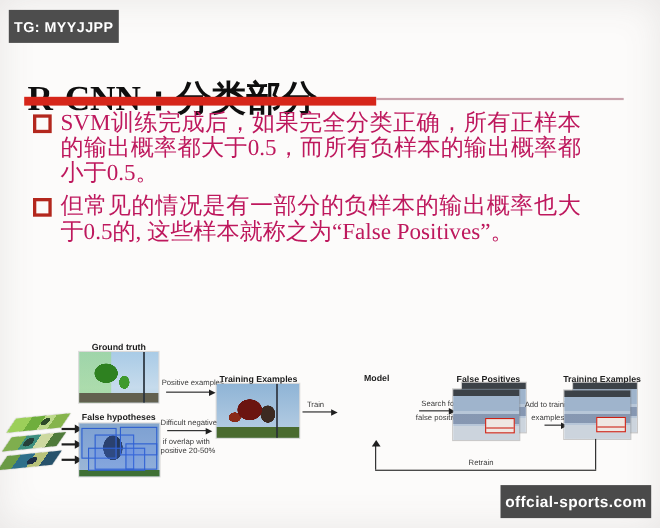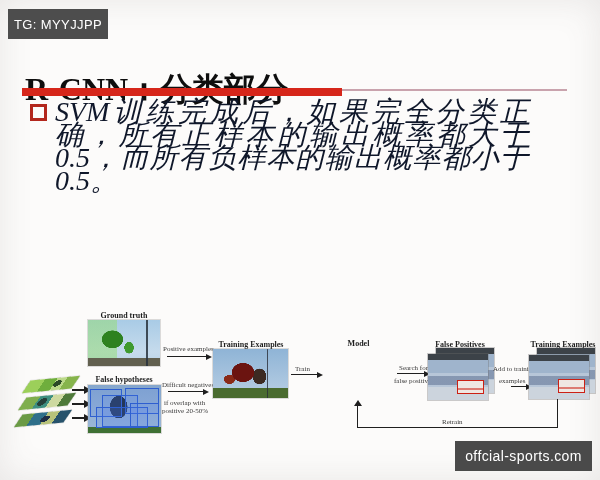--- a/index.html
+++ b/index.html
@@ -7,43 +7,43 @@
     width:600px;height:480px;position:relative;overflow:hidden;
     background:#fcfbfa;
     font-family:"Liberation Serif","DejaVu Serif",serif;
   }
   .vignette{position:absolute;inset:0;box-shadow:inset 0 0 34px rgba(90,85,80,.12);pointer-events:none;}
 
   
   .badge{
     position:absolute;background:#4a4a4a;color:#fff;
     font-family:"Liberation Sans","DejaVu Sans",sans-serif;
-    font-weight:normal;display:flex;align-items:center;justify-content:center;
+    font-weight:bold;display:flex;align-items:center;justify-content:center;
     letter-spacing:.4px;
   }
   .badge-top{left:8px;top:9px;width:100px;height:30px;font-size:13px;background:#4d4d4d;}
   .badge-bottom{left:455px;top:441px;width:137px;height:30px;font-size:14px;}
 
   
   .title{position:absolute;left:25px;top:47px;font-size:32px;color:#0e0e0e;white-space:nowrap;}
   .rule-thick{position:absolute;left:22px;top:88px;width:320px;height:8px;background:#d6261a;}
   .rule-thin{position:absolute;left:342px;top:89px;width:225px;height:2px;background:#c9a3ad;}
 
   
   .bullets{position:absolute;left:30px;top:100px;width:498px;list-style:none;margin:0;padding:0;}
   .bullets li{
     position:relative;padding-left:25px;margin-bottom:7px;
-    font-size:28px;line-height:23px;color:#0f172a;text-align:justify;font-style:italic;
+    font-size:21px;line-height:23px;color:#be185d;text-align:justify;
   }
   .sq{position:absolute;left:0;top:4px;width:11px;height:11px;border:3px solid #b3271d;background:transparent;}
 
   
   .diagram{
-    position:absolute;left:16px;top:308px;width:564px;height:132px;
-    font-family:Liberation Serif, serif;color:#222;
+    position:absolute;left:0;top:308px;width:564px;height:132px;
+    font-family:Liberation Sans, sans-serif;color:#222;
   }
   .lbl{position:absolute;font-size:8px;font-weight:bold;color:#1d1d1d;text-align:center;white-space:nowrap;}
   .note{position:absolute;font-size:7px;color:#3a3a3a;white-space:nowrap;}
   .note.c{text-align:center;}
 
   .img{position:absolute;box-shadow:0 0 0 1px rgba(120,120,120,.25);}
 
   
   .gt{
     left:72px;top:12px;width:72px;height:46px;
@@ -131,20 +131,24 @@
 
 <h1 class="title">R-CNN：分类部分</h1>
 <div class="rule-thick"></div>
 <div class="rule-thin"></div>
 
 <ul class="bullets">
   <li>
     <span class="sq"></span>
     <span>SVM训练完成后，如果完全分类正确，所有正样本的输出概率都大于0.5，而所有负样本的输出概率都小于0.5。</span>
   </li>
+  <li>
+    <span class="sq"></span>
+    <span>但常见的情况是有一部分的负样本的输出概率也大于0.5的, 这些样本就称之为“False Positives”。</span>
+  </li>
 </ul>
 
 <div class="diagram">
 
   <div>
     <div class="layer l1"></div>
     <div class="layer l2"></div>
     <div class="layer l3"></div>
   </div>
   <div class="arr thick" style="left:56px;top:81px;width:13px;"></div>

